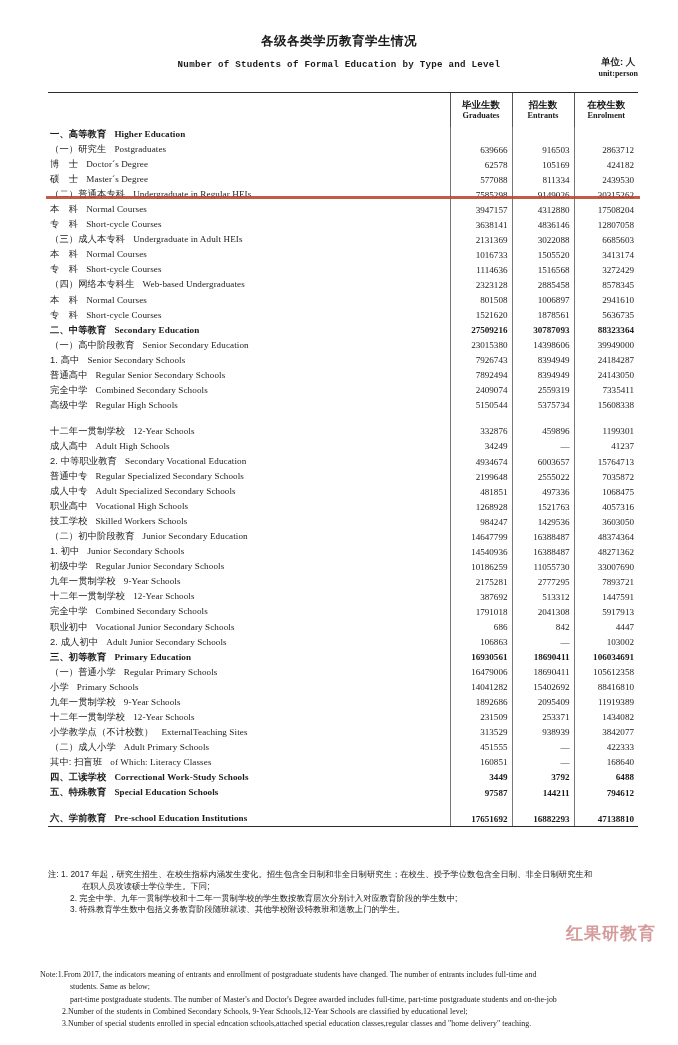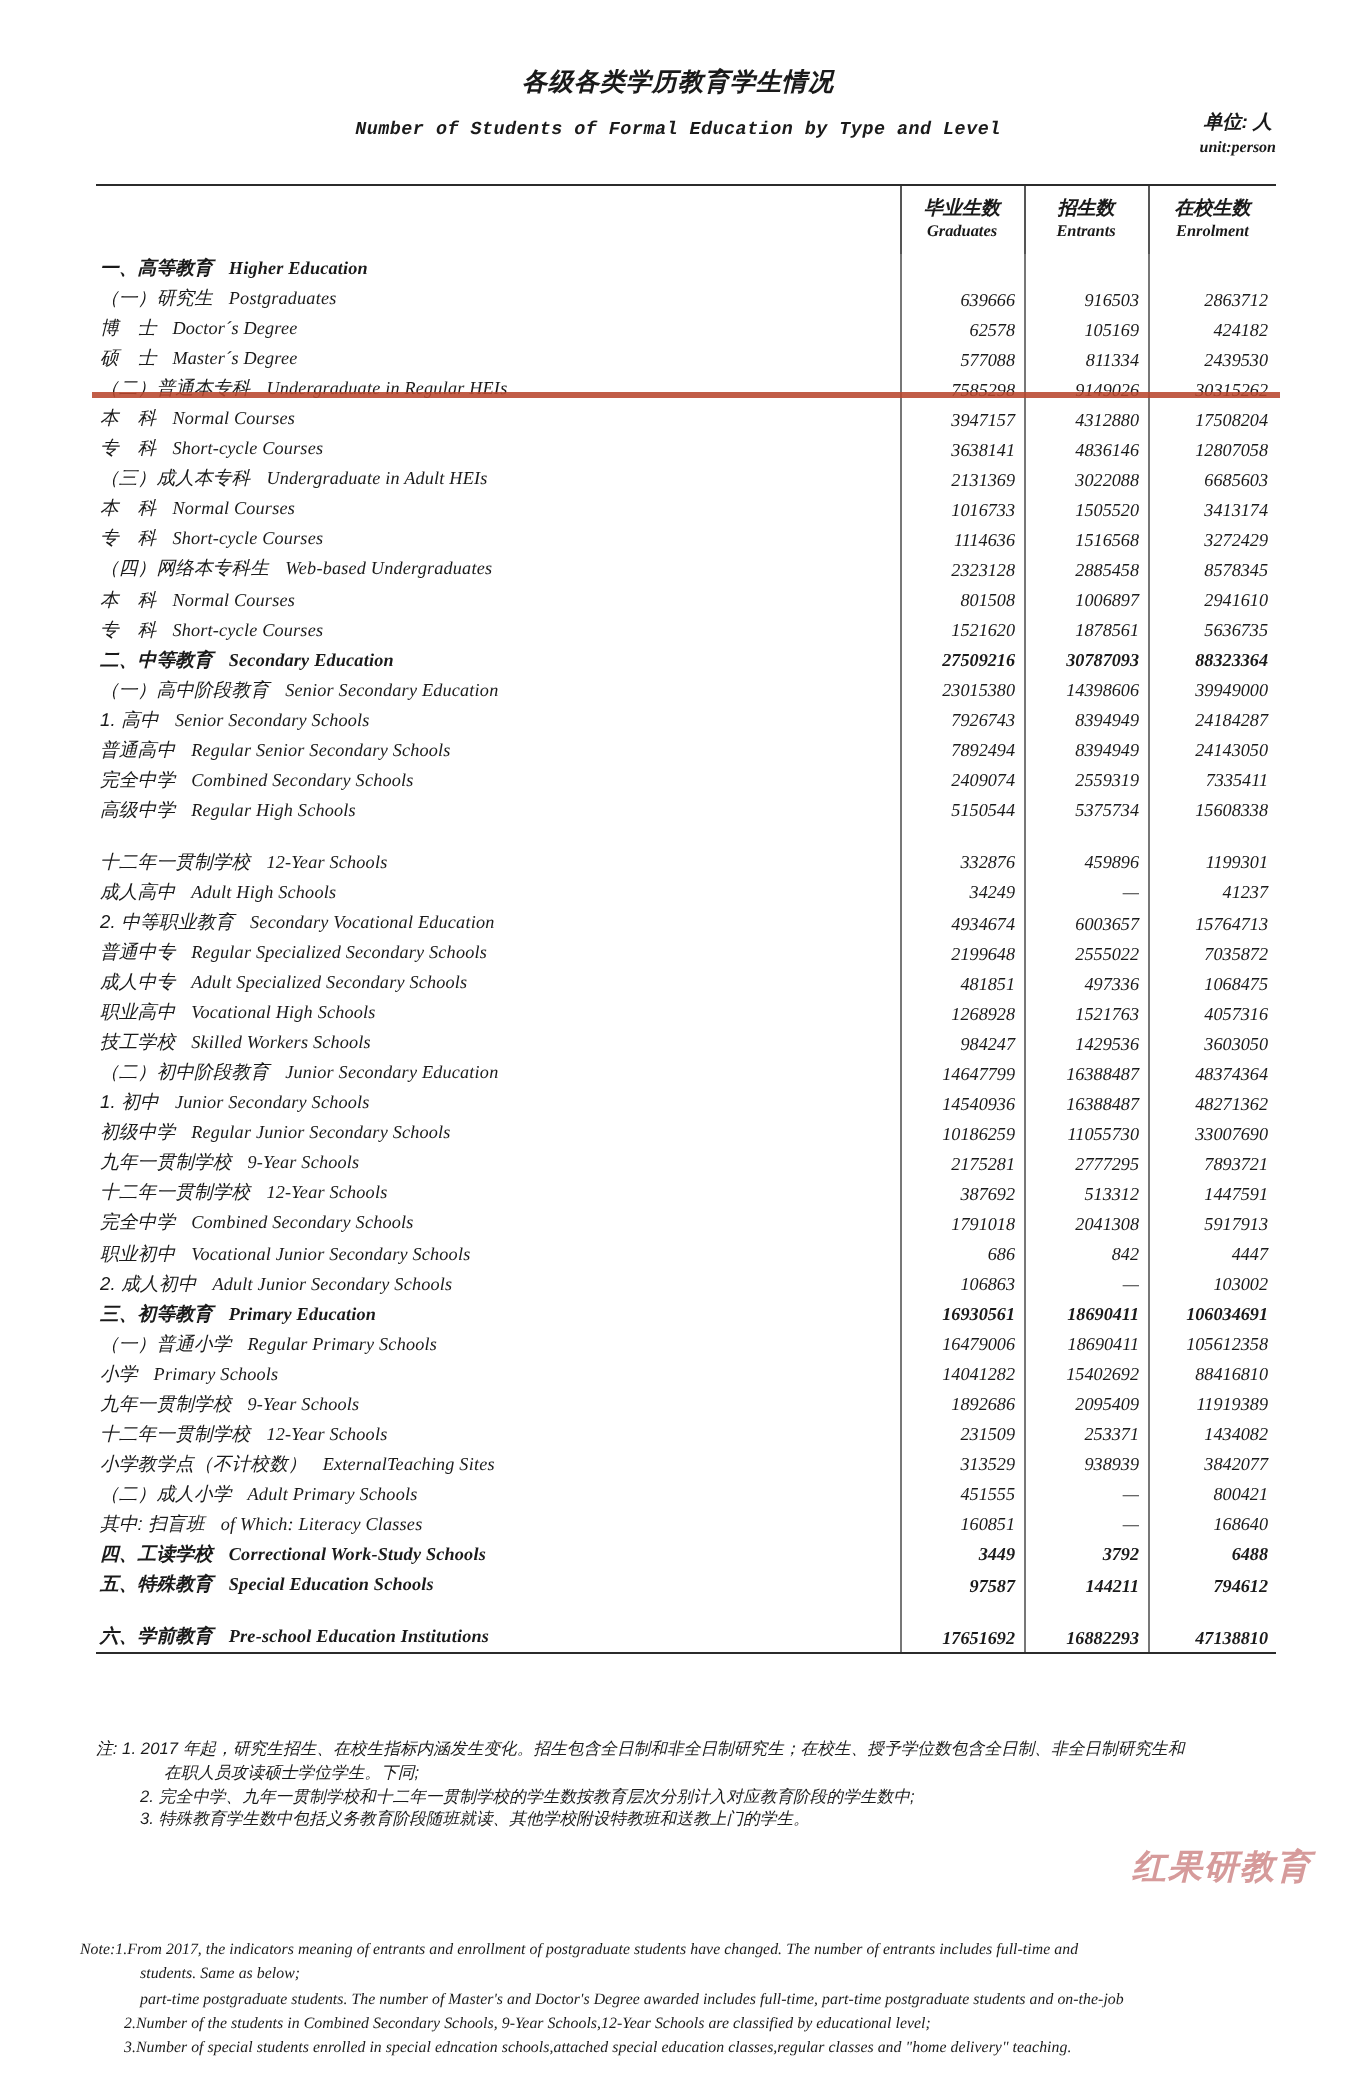--- a/index.html
+++ b/index.html
@@ -13,21 +13,20 @@
     position: relative;
     font-family: "Liberation Serif", "DejaVu Serif", serif;
     color: #1a1a1a;
     overflow: hidden;
   }
   .page {
     position: absolute;
     left: 0; top: 0;
     width: 678px;
     height: 953px;
-    font-style: italic;
   }
 
   
   .title-cn {
     text-align: center;
     font-size: 12.5px;
     font-weight: bold;
     letter-spacing: 0.5px;
     margin: 0;
     padding-top: 33px;
@@ -475,21 +474,21 @@
           <tr class="lvl3">
             <td class="label i3"><span class="cn">小学教学点（不计校数）</span><span class="gapchar"></span><span class="en">ExternalTeaching Sites</span></td>
             <td class="num">313529</td>
             <td class="num">938939</td>
             <td class="num">3842077</td>
           </tr>
           <tr class="lvl1">
             <td class="label i1"><span class="cn">（二）成人小学</span><span class="gapchar"></span><span class="en">Adult Primary Schools</span></td>
             <td class="num">451555</td>
             <td class="num">—</td>
-            <td class="num">800421</td>
+            <td class="num">422333</td>
           </tr>
           <tr class="lvl3">
             <td class="label i4"><span class="cn">其中: 扫盲班</span><span class="gapchar"></span><span class="en">of Which: Literacy Classes</span></td>
             <td class="num">160851</td>
             <td class="num">—</td>
             <td class="num">168640</td>
           </tr>
           <tr class="lvl0">
             <td class="label i0"><span class="cn">四、工读学校</span><span class="gapchar"></span><span class="en">Correctional Work-Study Schools</span></td>
             <td class="num">3449</td>

